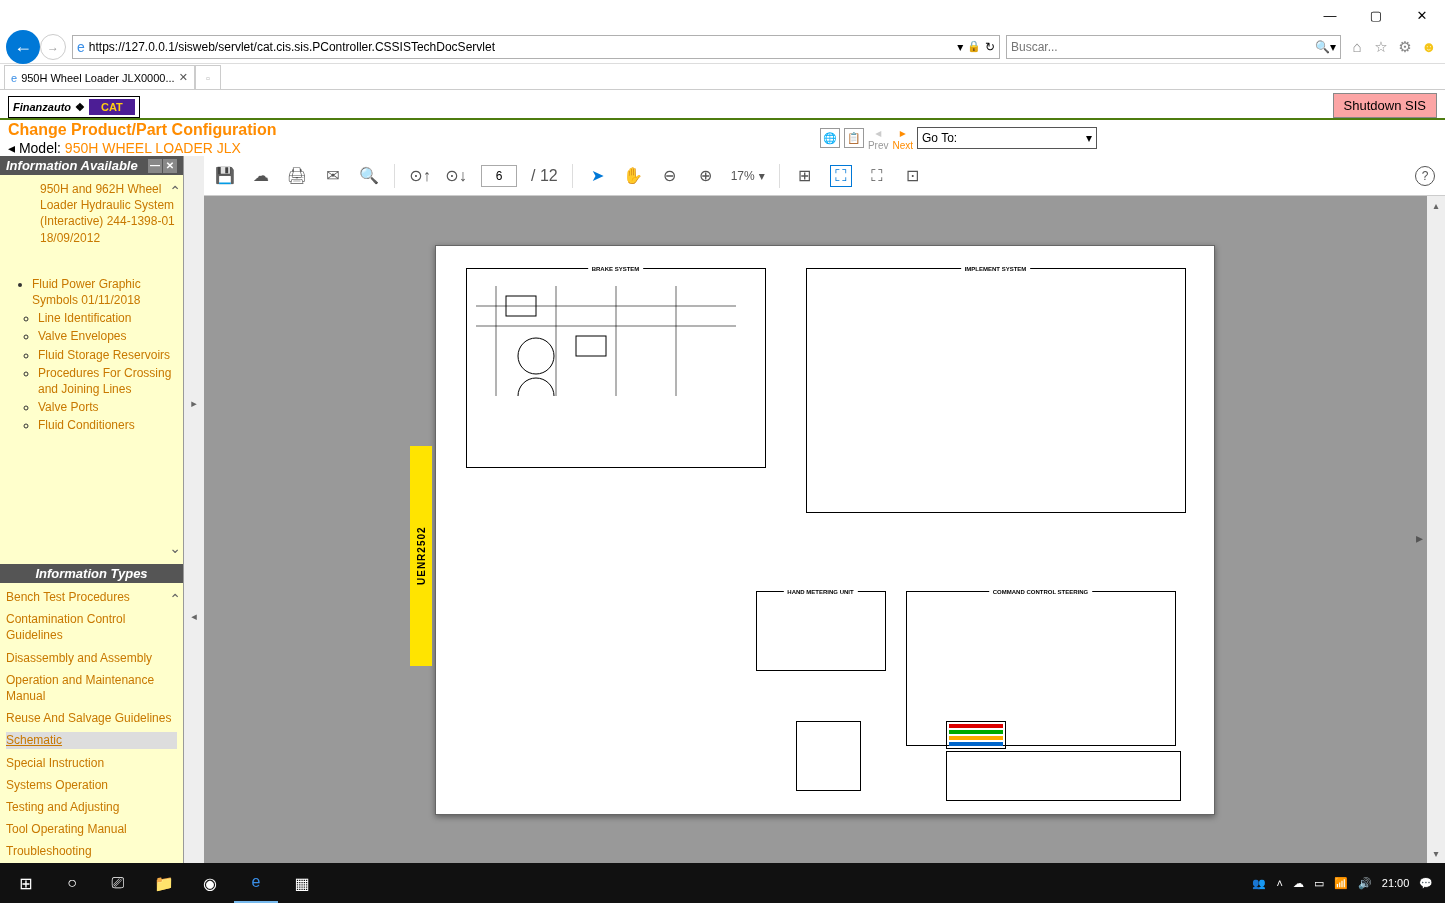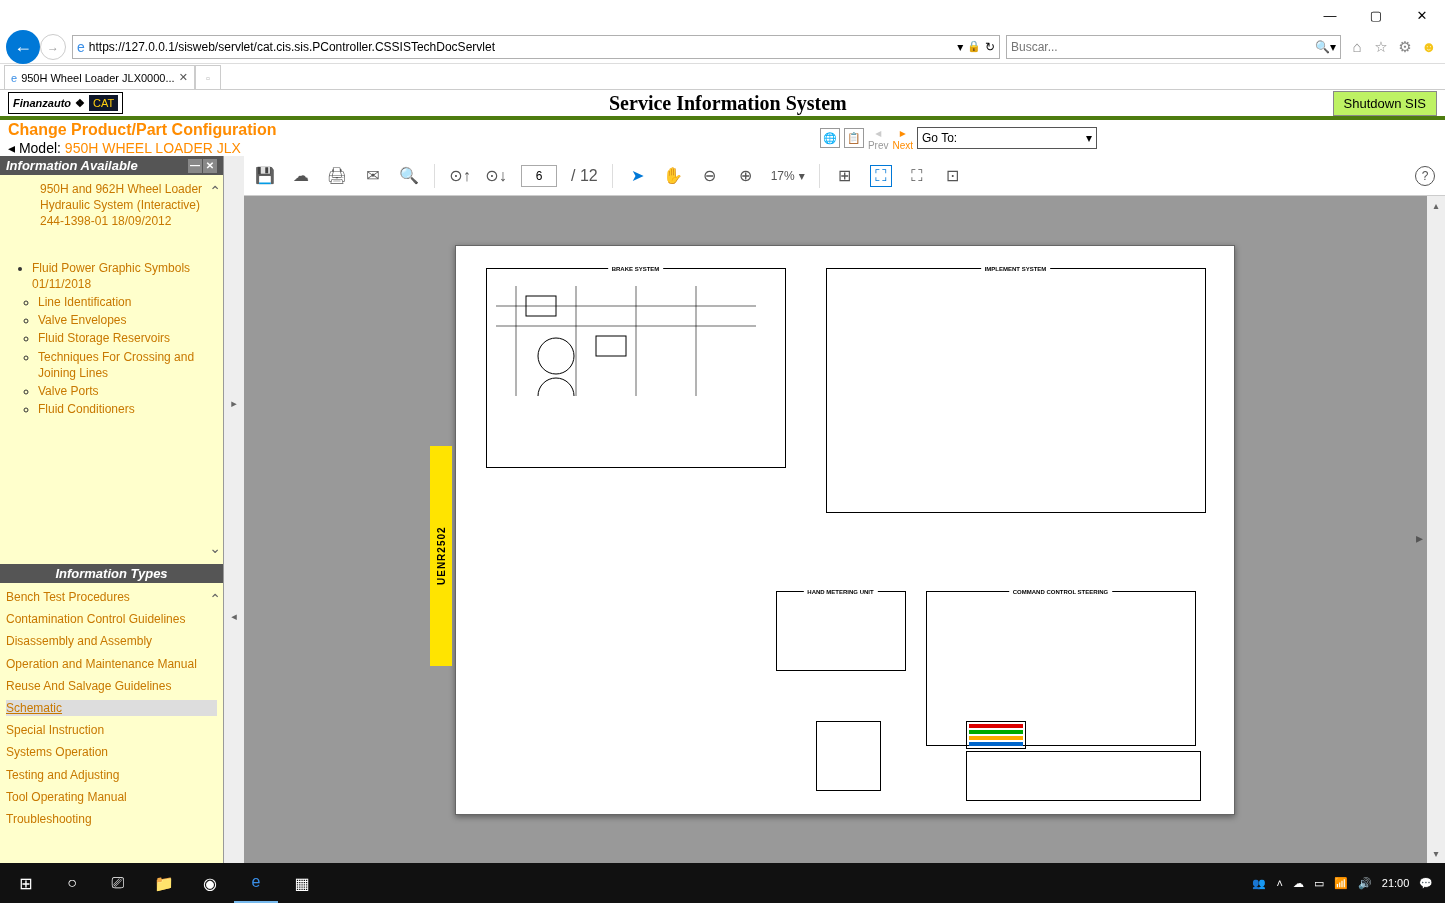--- a/index.html
+++ b/index.html
@@ -15,36 +15,36 @@
 .urlbar input{border:none;outline:none;flex:1;font-size:12px}
 .urlbar .lock{color:#666;font-size:11px}
 .searchbar{width:335px;height:24px;border:1px solid #b0b0b0;display:flex;align-items:center;padding:0 4px}
 .searchbar input{border:none;outline:none;flex:1;font-size:12px;color:#666}
 .navicons{display:flex;gap:4px;align-items:center}
 .navicons span{width:20px;height:20px;display:flex;align-items:center;justify-content:center;color:#888;font-size:15px}
 .tabrow{height:26px;display:flex;align-items:flex-end;padding-left:4px;border-bottom:1px solid #ccc;background:#fff}
 .tab{height:24px;border:1px solid #ccc;border-bottom:none;padding:0 6px;display:flex;align-items:center;gap:4px;font-size:11px;background:#fff;max-width:200px}
 .tab .x{color:#555;cursor:pointer;font-size:11px}
 .tab.new{width:26px;justify-content:center;color:#bbb}
-.siteheader{height:30px;display:flex;align-items:center;padding:0 8px;justify-content:space-between;border-bottom:4px solid #4d7c0f}
+.siteheader{height:30px;display:flex;align-items:flex-end;padding:0 8px;justify-content:space-between;border-bottom:2px solid #4d7c0f}
 .logo{display:flex;align-items:center;gap:4px;border:1px solid #000;padding:2px 4px;font-size:11px;font-weight:bold;font-style:italic}
-.catbox{background:#0f172a;color:#ffcd11;padding:2px 4px;font-style:normal;font-weight:normal;font-size:11px}
+.catbox{background:#4c1d95;color:#ffcd11;padding:2px 12px;font-style:normal;font-weight:bold;font-size:11px}
 .sistitle{font-family:Georgia,serif;font-weight:bold;font-size:20px}
-.shutdown{border:1px solid #888;padding:4px 10px;background:#bef264;font-size:13px}
+.shutdown{border:1px solid #888;padding:4px 10px;background:#fca5a5;font-size:13px}
 .subhdr{height:36px;display:flex;padding:0 8px;align-items:center;gap:10px}
 .cpc{color:#ff8c00;font-weight:bold;font-size:16px}
 .model{font-size:14px}
 .model .ml{color:#ff8c00}
 .navbtns{display:flex;align-items:center;gap:4px;margin-left:auto;margin-right:340px}
 .navbtns .ico{width:20px;height:20px;display:flex;align-items:center;justify-content:center;border:1px solid #999;font-size:11px}
 .navbtns .prev{color:#999;font-size:10px}
 .navbtns .next{color:#ff8c00;font-size:10px}
 .goto{border:1px solid #555;height:22px;width:180px;padding:0 4px;font-size:12px;display:flex;align-items:center;justify-content:space-between}
 .content{flex:1;display:flex;overflow:hidden}
-.sidebar{width:224px;display:flex;flex-direction:column;background:#fff;border-right:1px solid #999}
+.sidebar{width:184px;display:flex;flex-direction:column;background:#fff;border-right:1px solid #999}
 .panehdr{background:#555;color:#fff;font-weight:bold;font-style:italic;padding:2px 6px;font-size:13px;display:flex;align-items:center;justify-content:space-between}
 .panehdr .ctrls{display:flex;gap:1px}
 .panehdr .ctrls span{background:#888;color:#fff;width:14px;height:14px;font-size:10px;display:flex;align-items:center;justify-content:center;font-style:normal}
 .infolist{flex:1;background:#ffffcc;overflow:hidden;padding:6px 4px 6px 10px;position:relative}
 .infolist .scroll{position:absolute;right:2px;top:8px;color:#666;font-size:14px}
 .infolist .scroll2{position:absolute;right:2px;bottom:8px;color:#666;font-size:14px}
 .lnk{color:#c87800;font-size:12px;line-height:1.35;display:block}
 .lnk.active{background:#ddd;text-decoration:underline}
 .bulleted{margin-left:22px;margin-top:30px}
 .bulleted li{list-style:disc;color:#333;margin-bottom:2px}
@@ -117,21 +117,20 @@
   </div>
   <div class="tab new">▫</div>
 </div>
 
 <div class="siteheader">
   <div class="logo">
     <span>Finanzauto</span>
     <span style="font-style:normal">❖</span>
     <span class="catbox">CAT</span>
   </div>
-  <div class="sistitle">Service Information System</div>
   <button class="shutdown">Shutdown SIS</button>
 </div>
 
 <div class="subhdr">
   <div style="display:flex;flex-direction:column;gap:1px">
     <a class="cpc">Change Product/Part Configuration</a>
     <div class="model">
       <span>◂</span>
       <span>Model:</span>
       <span class="ml">950H WHEEL LOADER JLX</span>
@@ -177,21 +176,21 @@
         <li>
             <a class="lnk">Line Identification</a>
           </li>
         <li>
             <a class="lnk">Valve Envelopes</a>
           </li>
         <li>
             <a class="lnk">Fluid Storage Reservoirs</a>
           </li>
         <li>
-            <a class="lnk">Techniques For Crossing and Joining Lines</a>
+            <a class="lnk">Procedures For Crossing and Joining Lines</a>
           </li>
         <li>
             <a class="lnk">Valve Ports</a>
           </li>
         <li>
             <a class="lnk">Fluid Conditioners</a>
           </li>
       </ul>
       <span class="scroll2">⌄</span>
     </div>

